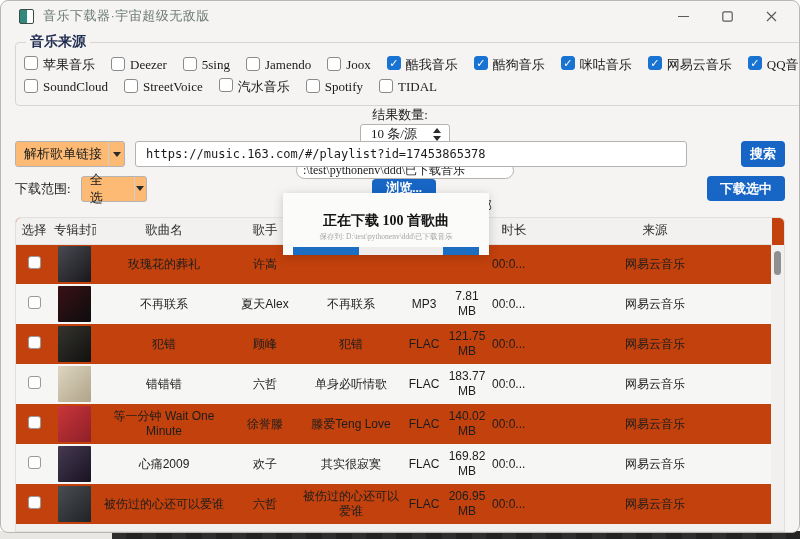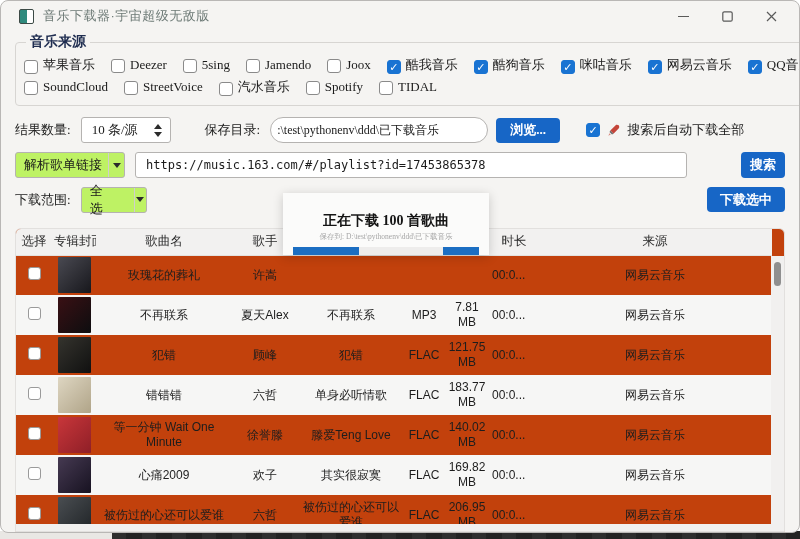--- a/index.html
+++ b/index.html
@@ -33,43 +33,43 @@
   
   fieldset.sources{
     border:1px solid #d7d5d2;border-radius:4px;margin-top:2px;
     padding:3px 8px 7px 8px;background:transparent;
   }
   fieldset.sources legend{
     font-family:"Liberation Serif","DejaVu Serif",serif;
     font-weight:bold;font-size:14px;color:#1f2d50;padding:0 4px;margin-left:2px;
   }
   .src-row{display:flex;align-items:center;gap:16px;height:22px;flex-wrap:nowrap;white-space:nowrap;}
-  .cb-item{display:inline-flex;align-items:flex-end;gap:5px;font-family:"Liberation Serif","DejaVu Serif",serif;font-size:13px;color:#1a1a1a;cursor:default;}
+  .cb-item{display:inline-flex;align-items:flex-start;gap:5px;font-family:"Liberation Serif","DejaVu Serif",serif;font-size:13px;color:#1a1a1a;cursor:default;}
   .cb-box{width:14px;height:14px;border:1px solid #8a8a8a;border-radius:3px;background:#fff;flex:none;display:inline-flex;align-items:center;justify-content:center;font-size:11px;line-height:1;color:#fff;}
   .cb-box.checked{background:var(--check);border-color:var(--check);}
   
-  .settings-row{display:flex;align-items:center;margin-top:11px;height:26px;
-    font-family:"Liberation Serif","DejaVu Serif",serif;font-size:13px;color:#1a1a1a;}
+  .settings-row{display:flex;align-items:center;height:26px;
+    font-family:"Liberation Serif","DejaVu Serif",serif;font-size:13px;color:#1a1a1a;flex-direction:column;}
   .spinbox{display:flex;align-items:center;border:1px solid #b5b3b1;border-radius:3px;background:#fff;height:26px;margin-left:10px;padding-left:10px;}
   .spin-value{font-size:13px;padding-right:8px;}
   .spin-arrows{display:flex;flex-direction:column;justify-content:center;gap:3px;padding:0 8px;height:100%;}
   .spin-arrows .up{width:0;height:0;border-left:4px solid transparent;border-right:4px solid transparent;border-bottom:5px solid #2b2b2b;}
   .spin-arrows .down{width:0;height:0;border-left:4px solid transparent;border-right:4px solid transparent;border-top:5px solid #2b2b2b;}
   .dir-label{margin-left:34px;}
   .dir-input{margin-left:10px;width:218px;height:26px;border:1px solid #b5b3b1;border-radius:13px;background:#fff;
     font-family:"Liberation Serif","DejaVu Serif",serif;font-size:12px;color:#1a1a1a;padding:0 6px;}
   .btn{border:none;border-radius:4px;background:var(--accent);color:#fff;
     font-family:"Liberation Serif","DejaVu Serif",serif;font-weight:bold;font-size:13px;
     display:inline-flex;align-items:center;justify-content:center;cursor:default;}
   .browse-btn{width:64px;height:25px;margin-left:8px;}
   .auto-dl{display:flex;align-items:center;gap:6px;margin-left:26px;}
   .rocket{width:15px;height:15px;flex:none;}
   
   .parse-row{display:flex;align-items:center;margin-top:9px;height:26px;}
-  .combo{display:flex;align-items:center;border:1px solid #b5b3b1;border-radius:3px;background:#bef264;height:26px;
+  .combo{display:flex;align-items:center;border:1px solid #b5b3b1;border-radius:3px;background:#fdba74;height:26px;
     font-family:Liberation Sans, sans-serif;font-size:13px;color:#1a1a1a;}
   .combo .combo-text{padding:0 6px 0 8px;}
   .combo .combo-arrow{width:16px;height:100%;display:flex;align-items:center;justify-content:center;border-left:1px solid #d0cecc;}
   .combo .combo-arrow i{width:0;height:0;border-left:4px solid transparent;border-right:4px solid transparent;border-top:5px solid #2b2b2b;}
   .url-input{flex:1;margin:0 10px;height:26px;border:1px solid #b5b3b1;border-radius:3px;background:#fff;
     font-family:"DejaVu Sans Mono","Liberation Mono",monospace;font-size:12px;color:#1a1a1a;padding:0 10px;}
   .search-btn{width:44px;height:26px;margin-left:44px;}
   
   .range-row{display:flex;align-items:center;margin-top:9px;height:25px;
     font-family:"Liberation Serif","DejaVu Serif",serif;font-size:13px;color:#1a1a1a;}

